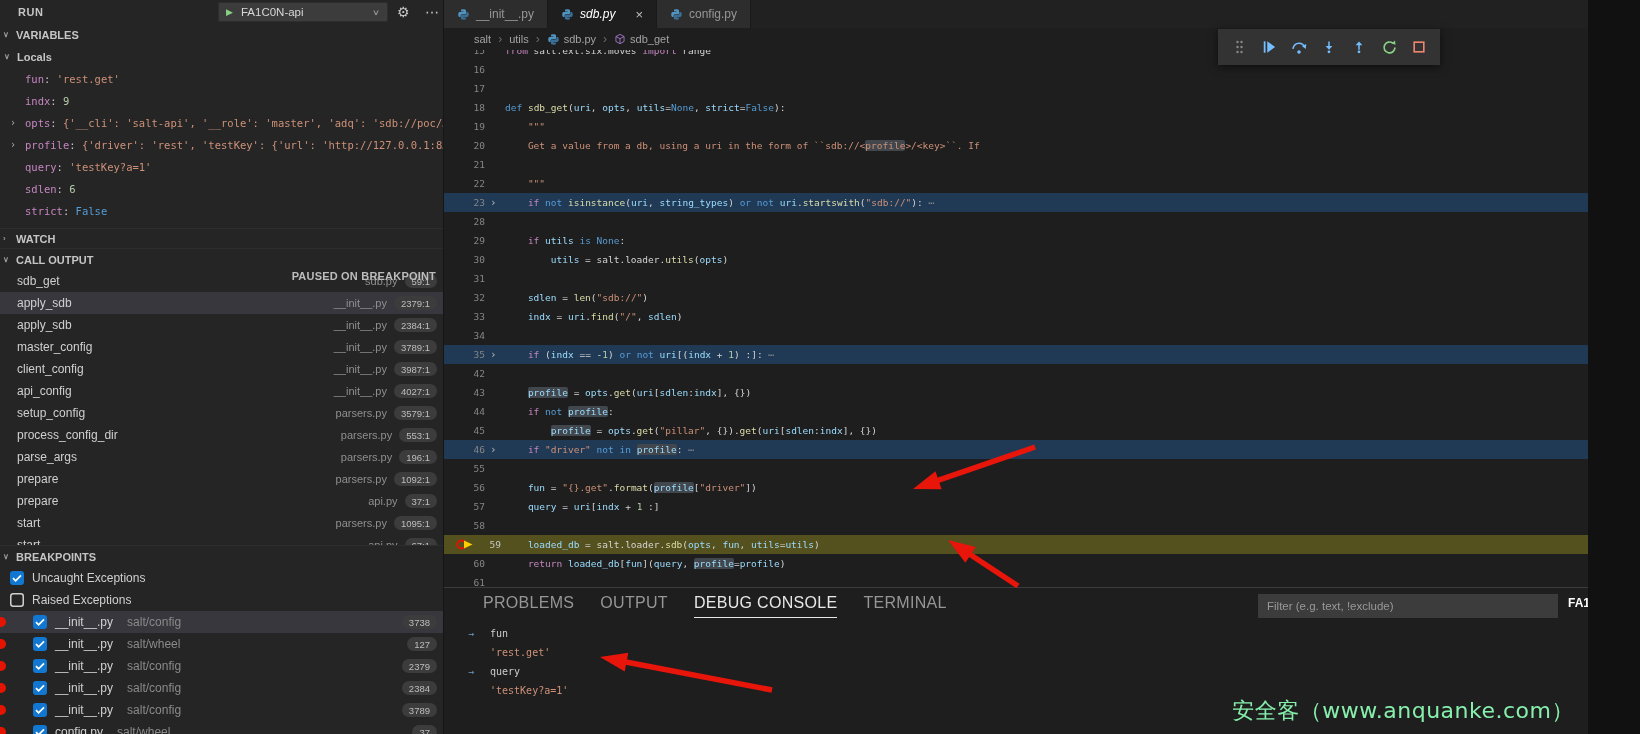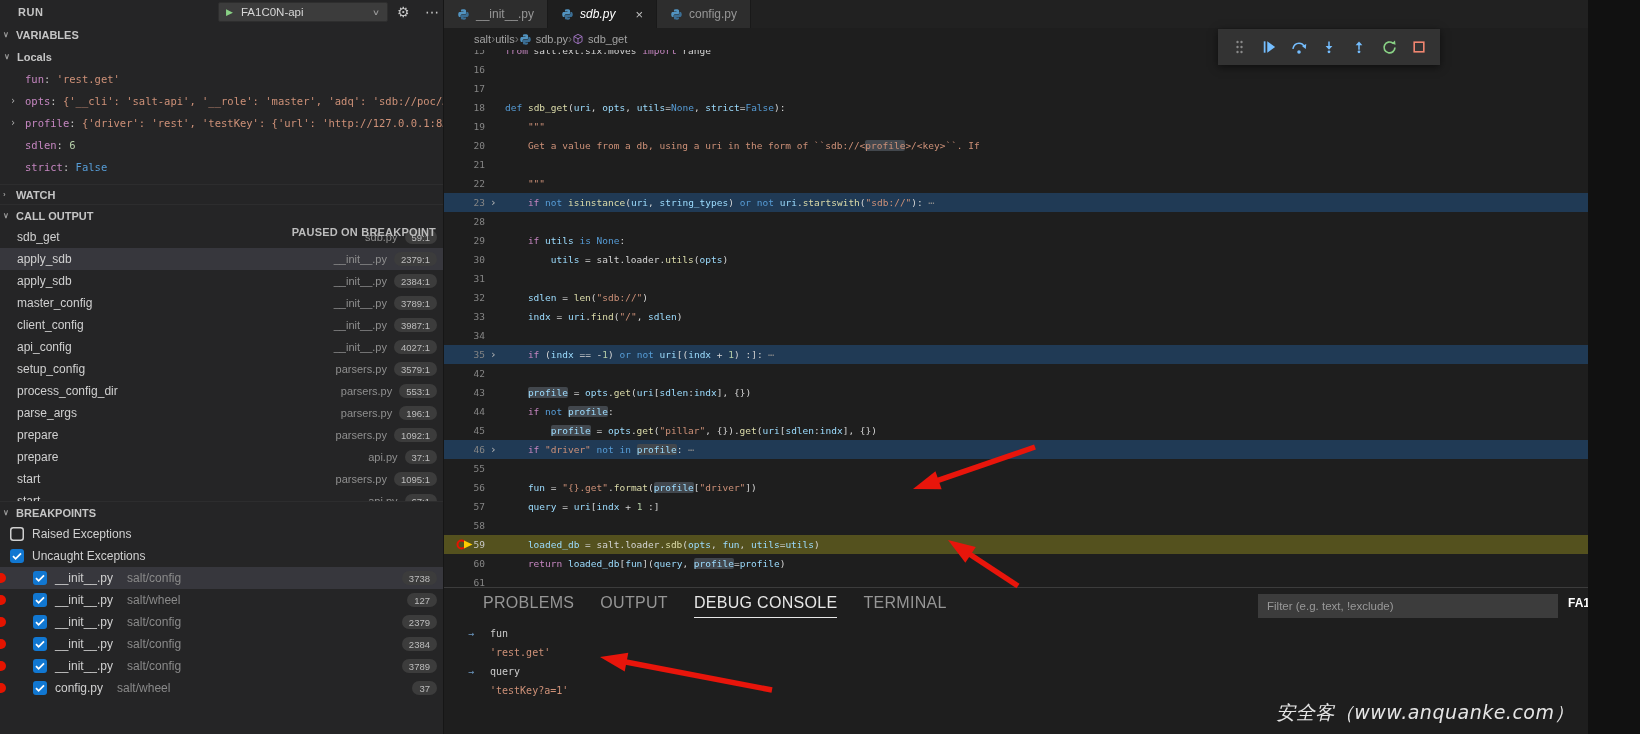--- a/index.html
+++ b/index.html
@@ -52,29 +52,29 @@
   .vdivider{position:absolute;left:443px;top:0;bottom:0;width:1px;background:#161616;z-index:6;}
   
   .tabs-bar{position:absolute;left:444px;top:0;right:0;height:28px;background:#212121;display:flex;}
   .tab{display:flex;align-items:center;padding:0 13px;background:#2d2d2d;border-right:1px solid #191919;
        font-size:12px;color:#969696;gap:6px;box-sizing:border-box;}
   .tab.active{background:#1e1e1e;color:#fff;}
   .tab.active .tlabel{font-style:italic;}
   .tclose{margin-left:14px;font-size:13px;color:#c0c0c0;}
   .tabicon,.bicon{display:flex;align-items:center;}
   .breadcrumb{position:absolute;left:444px;top:28px;right:0;height:22px;background:#1e1e1e;display:flex;
-              align-items:center;padding-left:30px;font-size:11px;color:#a3a3a3;}
+              align-items:center;padding-left:30px;gap:7px;font-size:11px;color:#a3a3a3;}
   .bsep{color:#6a6a6a;font-size:12px;}
   .bitem{display:flex;align-items:center;gap:4px;}
   
   .code-area{position:absolute;left:443px;top:50px;right:0;height:537px;overflow:hidden;background:#1e1e1e;}
   .cl{position:absolute;left:0;right:0;height:19px;line-height:19px;
       font-family:"DejaVu Sans Mono",monospace;font-size:9.5px;white-space:pre;}
   .cl .num{position:absolute;left:0;top:0;width:42px;text-align:right;color:#858585;}
-  .cl .num.cur{color:#c6c6c6;}
+  .cl .num.cur{color:#c6c6c6;margin-left:16px;}
   .cl .foldc{position:absolute;left:47px;top:0;color:#b8b8b8;font-size:11px;}
   .cl .ct{position:absolute;left:62px;top:0;}
   .band-cond{background:#203a55;}
   .band-current{background:#54511e;}
   .curicon{position:absolute;left:13px;top:3px;}
   .tk-k{color:#c586c0;}.tk-b{color:#569cd6;}.tk-f{color:#dcdcaa;}.tk-v{color:#9cdcfe;}
   .tk-s{color:#ce9178;}.tk-n{color:#b5cea8;}.tk-d{color:#d4d4d4;}.tk-g{color:#8a8a8a;}
   .hl{background:#42474d;border-radius:2px;}
   
   .debug-toolbar{position:absolute;left:1218px;top:29px;width:222px;height:36px;background:#333333;
@@ -95,22 +95,22 @@
                  font-weight:700;color:#fff;white-space:nowrap;}
   .console{position:absolute;left:0;top:32px;right:0;bottom:0;}
   .crow{position:absolute;left:0;right:0;height:19px;line-height:19px;
         font-family:"DejaVu Sans Mono",monospace;font-size:10px;white-space:pre;}
   .crow .cmark{position:absolute;left:25px;top:0;color:#6e9bc5;}
   .crow .ctext{position:absolute;left:47px;top:0;}
   .crow.input .ctext{color:#cccccc;}
   .crow.result .ctext{color:#ce9178;}
   
   #arrows{position:absolute;left:0;top:0;z-index:10;pointer-events:none;}
-  .watermark{position:absolute;right:14px;bottom:8px;font-size:19px;color:#e5e5e5;z-index:9;
-             letter-spacing:.5px;font-family:"DejaVu Sans","Liberation Sans",sans-serif;font-style:italic;}
+  .watermark{position:absolute;right:14px;bottom:8px;font-size:22px;color:#86efac;z-index:9;
+             letter-spacing:.5px;font-family:"DejaVu Sans","Liberation Sans",sans-serif;}
 </style>
 </head>
 <body>
 
 <div class="screen">
 
   <div class="run-bar">
     <span class="run-title">RUN</span>
     <div class="launch-select">
       <span class="play">▶</span>
@@ -125,22 +125,24 @@
     <div class="sec-h first">
       <span class="twist">∨</span>
       <span>VARIABLES</span>
     </div>
     <div class="scope-row">
       <span class="tw">∨</span>
       <span>Locals</span>
     </div>
     <div id="var-rows">
         <div class="vrow"><span class="vname">fun</span><span class="vcolon">: </span><span class="val-string">'rest.get'</span></div>
+        <div class="vrow"><span class="vname">indx</span><span class="vcolon">: </span><span class="val-number">9</span></div>
         <div class="vrow"><span class="tw">›</span><span class="vname">opts</span><span class="vcolon">: </span><span class="val-object">{'__cli': 'salt-api', '__role': 'master', 'adq': 'sdb://poc/…</span></div>
         <div class="vrow"><span class="tw">›</span><span class="vname">profile</span><span class="vcolon">: </span><span class="val-object">{'driver': 'rest', 'testKey': {'url': 'http://127.0.0.1:8…</span></div>
+        <div class="vrow"><span class="vname">query</span><span class="vcolon">: </span><span class="val-string">'testKey?a=1'</span></div>
         <div class="vrow"><span class="vname">sdlen</span><span class="vcolon">: </span><span class="val-number">6</span></div>
         <div class="vrow"><span class="vname">strict</span><span class="vcolon">: </span><span class="val-bool">False</span></div>
       </div>
     <div class="spacer6"></div>
     <div class="sec-h" style="height:20px;line-height:20px;">
       <span class="twist">›</span>
       <span>WATCH</span>
     </div>
     <div class="sec-h">
       <span class="twist">∨</span>
@@ -215,33 +217,33 @@
         </div>
       </div>
     <div class="sec-h">
       <span class="twist">∨</span>
       <span>BREAKPOINTS</span>
     </div>
     <div id="bp-content" class="bp-content">
         <div class="bp-toggle">
           <span class="cbx" style="display: flex;">
             <svg width="14" height="14" viewBox="0 0 14 14">
+              <rect width="14" height="14" rx="3" fill="#1177d1"></rect>
+              <path d="M3 7.2l2.6 2.6L11 4.4" fill="none" stroke="#fff" stroke-width="1.8"></path>
+            </svg>
+          </span>
+          <span>Uncaught Exceptions</span>
+        </div>
+        <div class="bp-toggle">
+          <span class="cbx" style="display: flex;">
+            <svg width="14" height="14" viewBox="0 0 14 14">
               <rect x="0.75" y="0.75" width="12.5" height="12.5" rx="2.5" fill="none" stroke="#d0d0d0" stroke-width="1.5"></rect>
             </svg>
           </span>
           <span>Raised Exceptions</span>
-        </div>
-        <div class="bp-toggle">
-          <span class="cbx" style="display: flex;">
-            <svg width="14" height="14" viewBox="0 0 14 14">
-              <rect width="14" height="14" rx="3" fill="#1177d1"></rect>
-              <path d="M3 7.2l2.6 2.6L11 4.4" fill="none" stroke="#fff" stroke-width="1.8"></path>
-            </svg>
-          </span>
-          <span>Uncaught Exceptions</span>
         </div>
         <div class="bp-row selected">
           <span class="bp-dot"></span>
           <span class="cbx" style="display: flex;">
             <svg width="14" height="14" viewBox="0 0 14 14">
               <rect width="14" height="14" rx="3" fill="#1177d1"></rect>
               <path d="M3 7.2l2.6 2.6L11 4.4" fill="none" stroke="#fff" stroke-width="1.8"></path>
             </svg>
           </span>
           <span class="bp-file">__init__.py</span>

